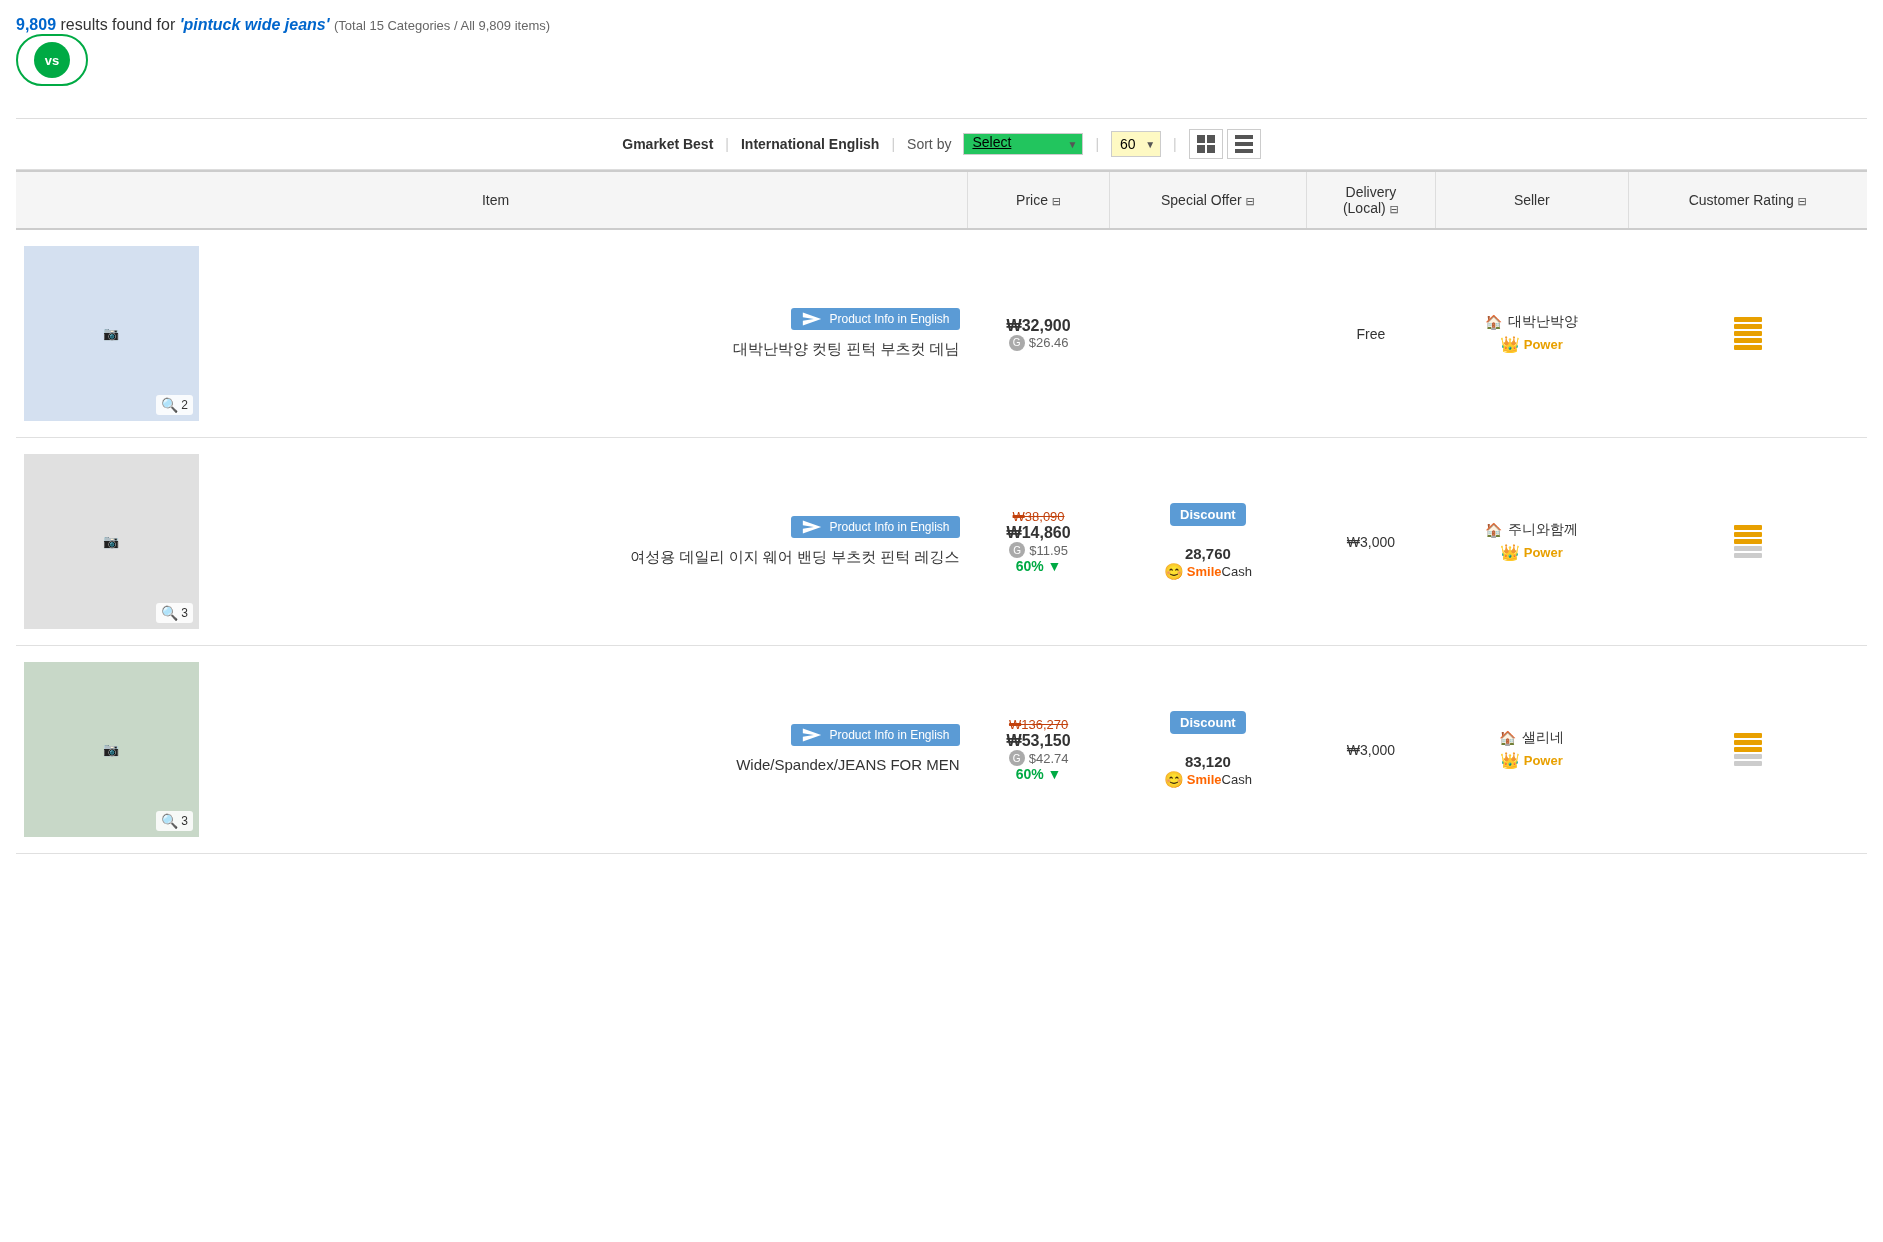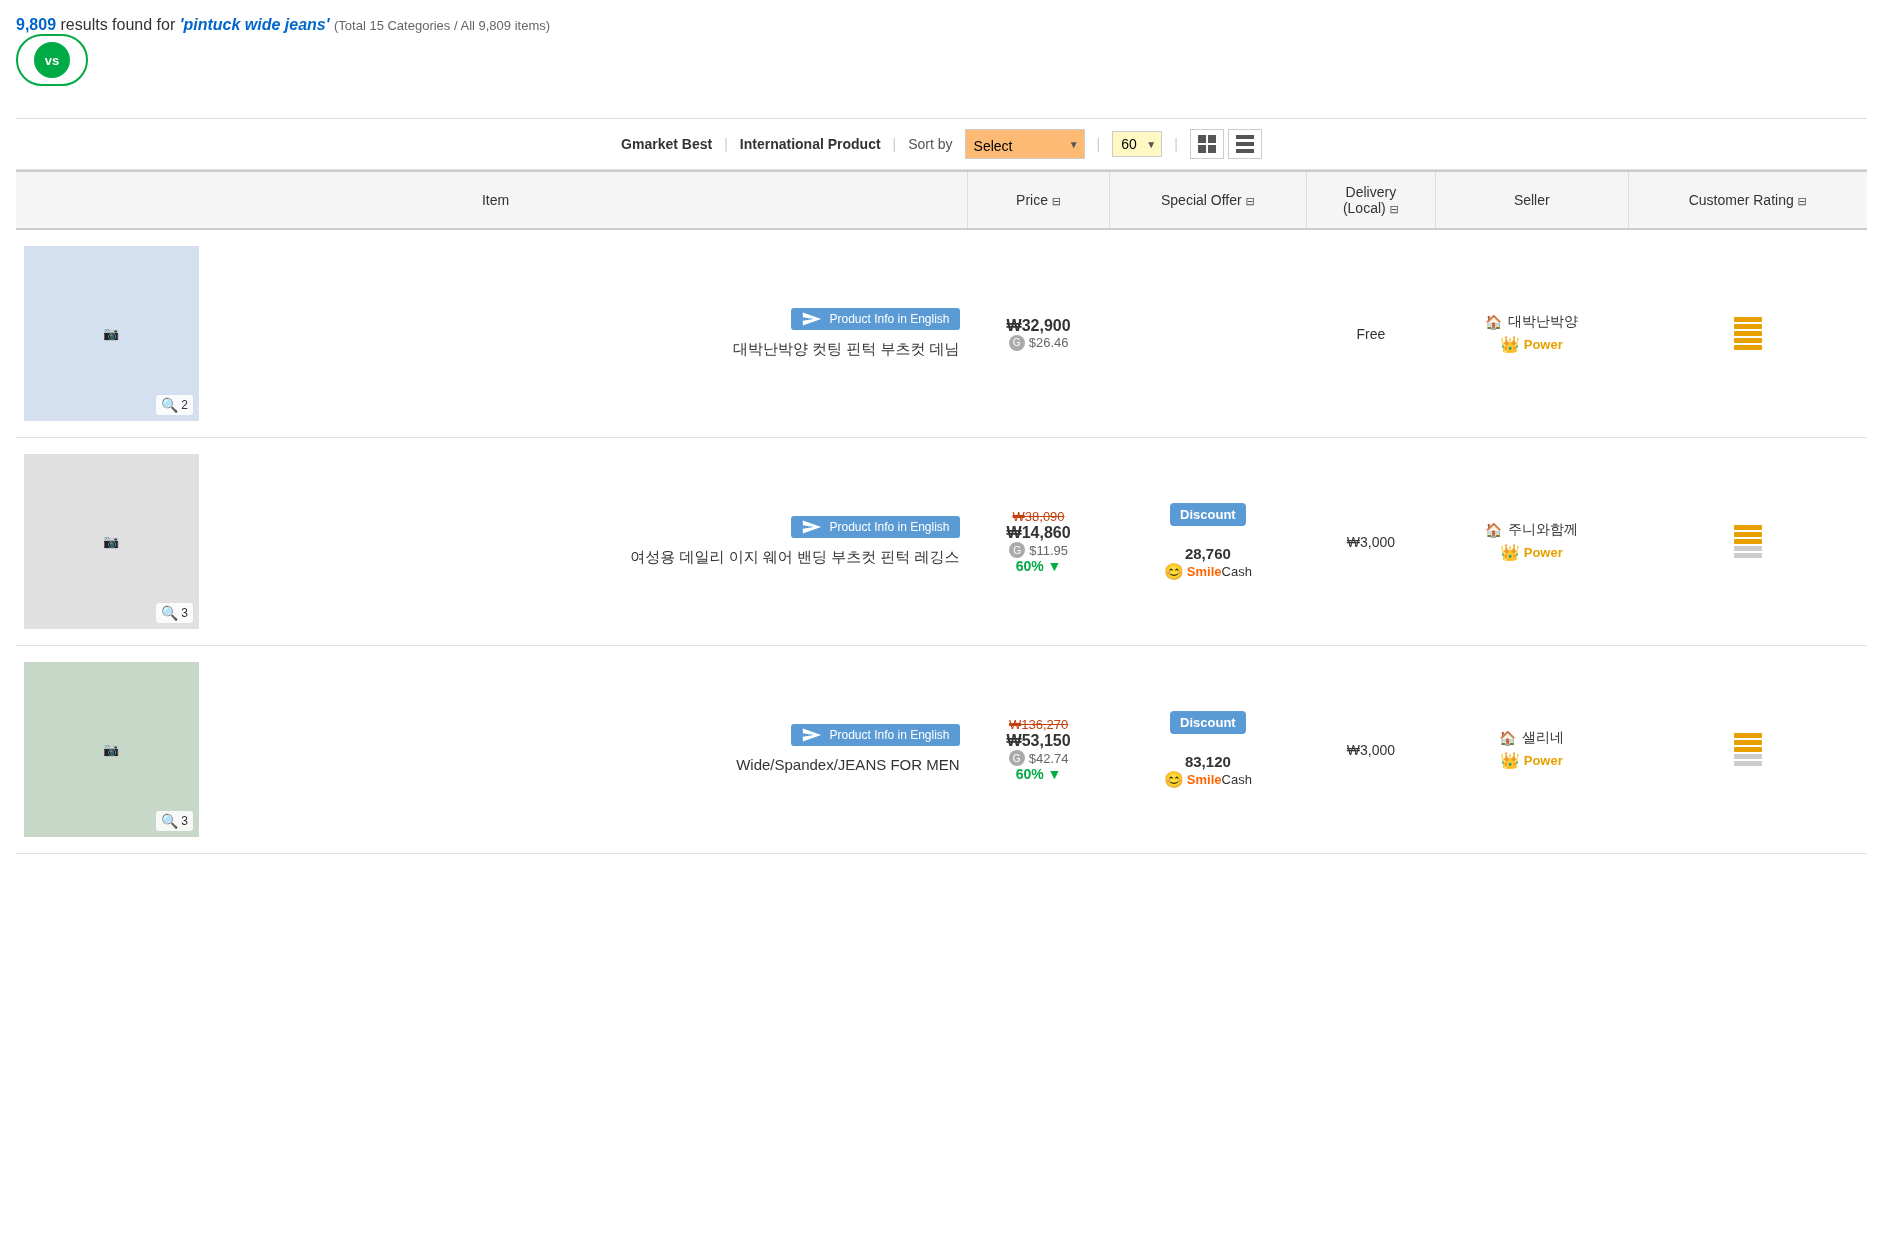--- a/index.html
+++ b/index.html
@@ -62,26 +62,27 @@
     .toolbar-item {
       font-size: 14px;
       font-weight: bold;
       color: #333;
       cursor: pointer;
     }
     .toolbar-separator { color: #ccc; }
     .toolbar-label { color: #555; font-size: 14px; }
     .toolbar-select {
       border: 1px solid #ccc;
-      padding: 8px 24px 4px 8px;
+      padding: 0 24px 4px 8px;
       font-size: 14px;
       appearance: none;
-      background: #fdba74;
+      background: #22c55e;
       cursor: pointer;
       min-width: 120px;
+      text-decoration: underline;
     }
     .select-wrapper { position: relative; display: inline-flex; align-items: center; }
     .select-wrapper::after {
       content: '▼';
       font-size: 10px;
       position: absolute;
       right: 6px;
       pointer-events: none;
       color: #555;
     }
@@ -306,21 +307,21 @@
 
   <div style="margin-bottom:16px;">
     <div class="vs-row">
       <div class="vs-badge">vs</div>
     </div>
   </div>
 
   <div class="toolbar">
     <span class="toolbar-item">Gmarket Best</span>
     <span class="toolbar-separator">|</span>
-    <span class="toolbar-item">International Product</span>
+    <span class="toolbar-item">International English</span>
     <span class="toolbar-separator">|</span>
     <span class="toolbar-label">Sort by</span>
     <div class="select-wrapper">
       <select class="toolbar-select">
         <option>Select</option>
       </select>
     </div>
     <span class="toolbar-separator">|</span>
     <div class="select-wrapper">
       <select class="per-page-select">

